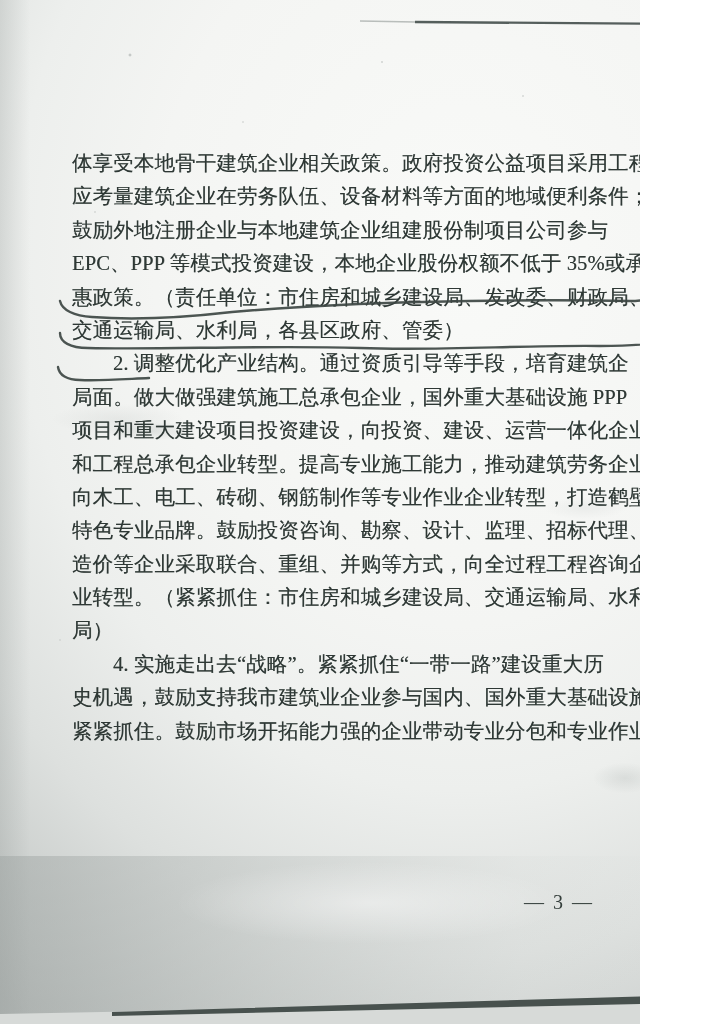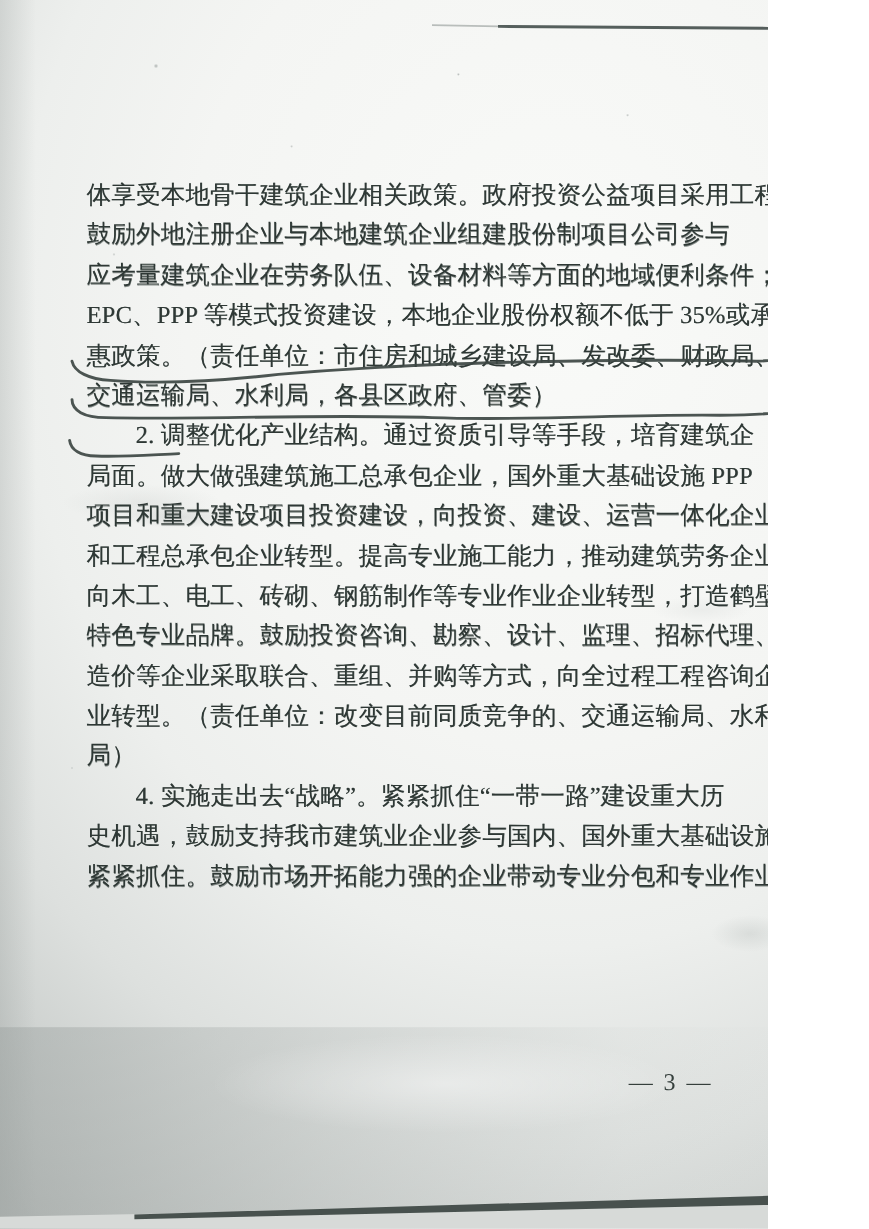--- a/index.html
+++ b/index.html
@@ -66,33 +66,33 @@
 <div class="page">
 
   <div class="left-edge-shade"></div>
   <div class="bottom-shade"></div>
   <div class="mottle"></div>
   <div class="below-fold-strip"></div>
   <div class="right-edge-bar"></div>
 
   <div class="textblock">
     <span class="line">体享受本地骨干建筑企业相关政策。政府投资公益项目采用工程</span>
+    <span class="line">应考量建筑企业在劳务队伍、设备材料等方面的地域便利条件；</span>
     <span class="line">鼓励外地注册企业与本地建筑企业组建股份制项目公司参与</span>
-    <span class="line">应考量建筑企业在劳务队伍、设备材料等方面的地域便利条件；</span>
     <span class="line">EPC、PPP 等模式投资建设，本地企业股份权额不低于 35%或承</span>
     <span class="line">惠政策。（责任单位：市住房和城乡建设局、发改委、财政局、</span>
     <span class="line">交通运输局、水利局，各县区政府、管委）</span>
     <span class="line indent">2. 调整优化产业结构。通过资质引导等手段，培育建筑企</span>
     <span class="line">局面。做大做强建筑施工总承包企业，国外重大基础设施 PPP</span>
     <span class="line">项目和重大建设项目投资建设，向投资、建设、运营一体化企业</span>
     <span class="line">和工程总承包企业转型。提高专业施工能力，推动建筑劳务企业</span>
     <span class="line">向木工、电工、砖砌、钢筋制作等专业作业企业转型，打造鹤壁</span>
     <span class="line">特色专业品牌。鼓励投资咨询、勘察、设计、监理、招标代理、</span>
     <span class="line">造价等企业采取联合、重组、并购等方式，向全过程工程咨询企</span>
-    <span class="line">业转型。（责任单位：改变目前同质竞争的、交通运输局、水利</span>
+    <span class="line">业转型。（紧紧抓住：市住房和城乡建设局、交通运输局、水利</span>
     <span class="line">局）</span>
     <span class="line indent">4. 实施走出去“战略”。紧紧抓住“一带一路”建设重大历</span>
     <span class="line">史机遇，鼓励支持我市建筑业企业参与国内、国外重大基础设施</span>
     <span class="line">紧紧抓住。鼓励市场开拓能力强的企业带动专业分包和专业作业</span>
   </div>
 
   <svg class="overlay" width="724" height="1024" viewBox="0 0 724 1024">
 
     <path d="M 60 301 C 62 310 74 316 92 317 C 130 320 180 318 232 312 C 266 309 284 308 302 307 C 400 301 540 299 630 301 C 644 301 654 298 661 293" fill="none" stroke="#3d4743" stroke-width="2.4" stroke-linecap="round" opacity="0.92"></path>
     <path d="M 60 333 C 60 342 70 348 88 348 C 160 350 260 345 360 348 C 440 351 520 345 600 346 C 626 346 646 345 657 342 C 661 341 662 338 661 336" fill="none" stroke="#3d4743" stroke-width="2.4" stroke-linecap="round" opacity="0.92"></path>

